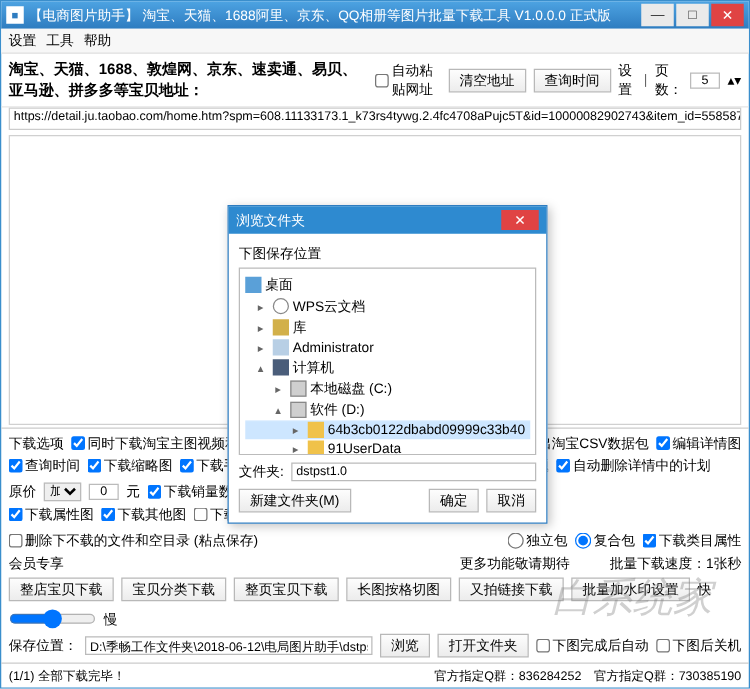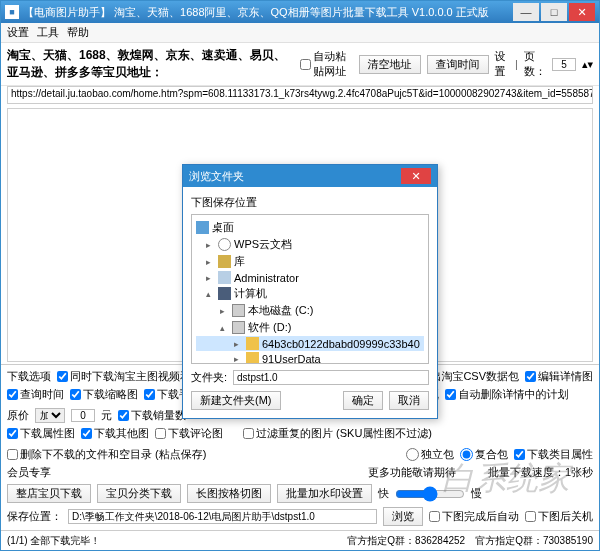--- a/index.html
+++ b/index.html
@@ -190,30 +190,33 @@
         <div class="bp-row">
           <span class="grp-label">会员专享</span>
           <span style="flex:1"></span>
           <span>更多功能敬请期待</span>
           <span style="width:20px"></span>
           <span>批量下载速度：1张秒</span>
         </div>
         <div class="bp-row">
           <button class="btn">整店宝贝下载</button>
           <button class="btn">宝贝分类下载</button>
+          <button class="btn">整页宝贝下载</button>
           <button class="btn">长图按格切图</button>
+          <button class="btn">又拍链接下载</button>
           <button class="btn">批量加水印设置</button>
           <span>快</span>
           <input type="range" style="width: 70px;" value="50">
           <span>慢</span>
         </div>
         <div class="bp-row">
           <span>保存位置：</span>
           <input class="path-input" value="D:\季畅工作文件夹\2018-06-12\电局图片助手\dstpst1.0" style="">
           <button class="btn">浏览</button>
+          <button class="btn">打开文件夹</button>
           <label class="checkbox">
               <input type="checkbox" style="">
               <span>下图完成后自动</span>
             </label>
           <label class="checkbox">
               <input type="checkbox" style="">
               <span>下图后关机</span>
             </label>
         </div>
       </div>

